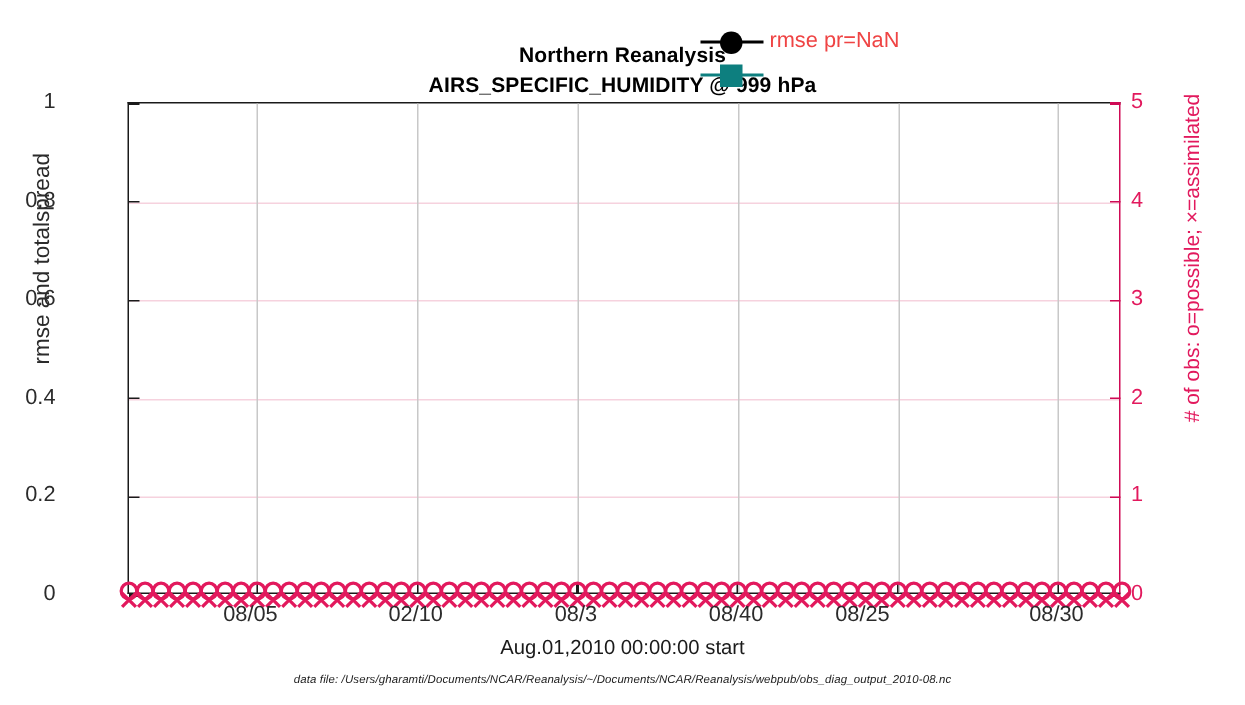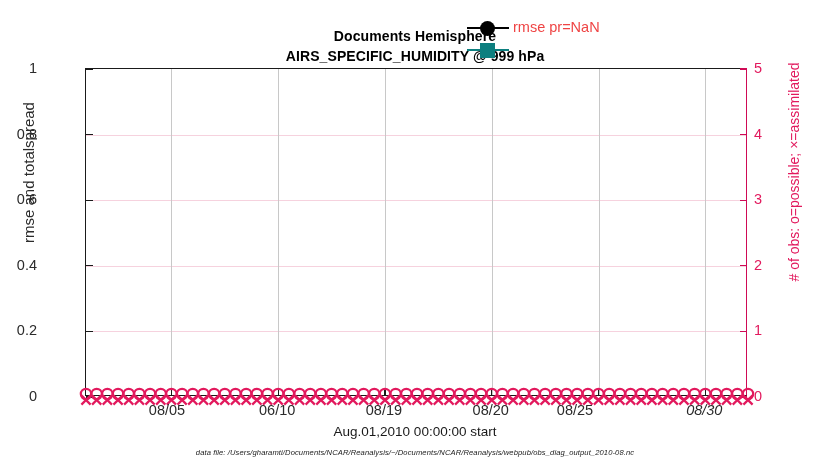--- a/index.html
+++ b/index.html
@@ -212,21 +212,21 @@
     font-size: 7.6px;
     color: #1a1a1a;
     letter-spacing: 0.1px;
     font-style: italic;
   }
 </style>
 </head>
 <body>
 
 <div id="title-block">
-  <div class="title-line">Documents Hemisphere</div>
+  <div class="title-line">Northern Reanalysis</div>
   <div class="title-line">AIRS_SPECIFIC_HUMIDITY @ 999 hPa</div>
 </div>
 
 <div id="plot-frame">
   <div id="grid-layer">
       <div class="grid-h" style="top: 262.4px;"></div>
       <div class="grid-h" style="top: 196.8px;"></div>
       <div class="grid-h" style="top: 131.2px;"></div>
       <div class="grid-h" style="top: 65.6px;"></div>
       <div class="grid-v" style="left: 85.398px;"></div>
@@ -588,25 +588,25 @@
 <div id="ytick-right-label-layer">
     <div class="ylabel-right" style="top: 396px;">0</div>
     <div class="ylabel-right" style="top: 330.4px;">1</div>
     <div class="ylabel-right" style="top: 264.8px;">2</div>
     <div class="ylabel-right" style="top: 199.2px;">3</div>
     <div class="ylabel-right" style="top: 133.6px;">4</div>
     <div class="ylabel-right" style="top: 68px;">5</div>
   </div>
 <div id="xtick-label-layer">
     <div class="xlabel" style="left: 167px;">08/05</div>
-    <div class="xlabel" style="left: 277.179px;">06/10</div>
-    <div class="xlabel" style="left: 383.959px;">08/19</div>
-    <div class="xlabel" style="left: 490.74px;">08/20</div>
+    <div class="xlabel" style="left: 277.179px;">02/10</div>
+    <div class="xlabel" style="left: 383.959px;">08/3</div>
+    <div class="xlabel" style="left: 490.74px;">08/40</div>
     <div class="xlabel" style="left: 575px;">08/25</div>
-    <div class="xlabel" style="left: 704.301px; font-style: italic;">08/30</div>
+    <div class="xlabel" style="left: 704.301px;">08/30</div>
   </div>
 
 <div id="y-axis-title">rmse and totalspread</div>
 <div id="y-axis-title-right"># of obs: o=possible; ×=assimilated</div>
 
 <div id="legend">
     <div class="legend-row">
       <div class="legend-sample">
         <div class="legend-line" style="background: rgb(0, 0, 0);"></div>
         <div class="legend-marker circle" style="background: rgb(0, 0, 0);"></div>

